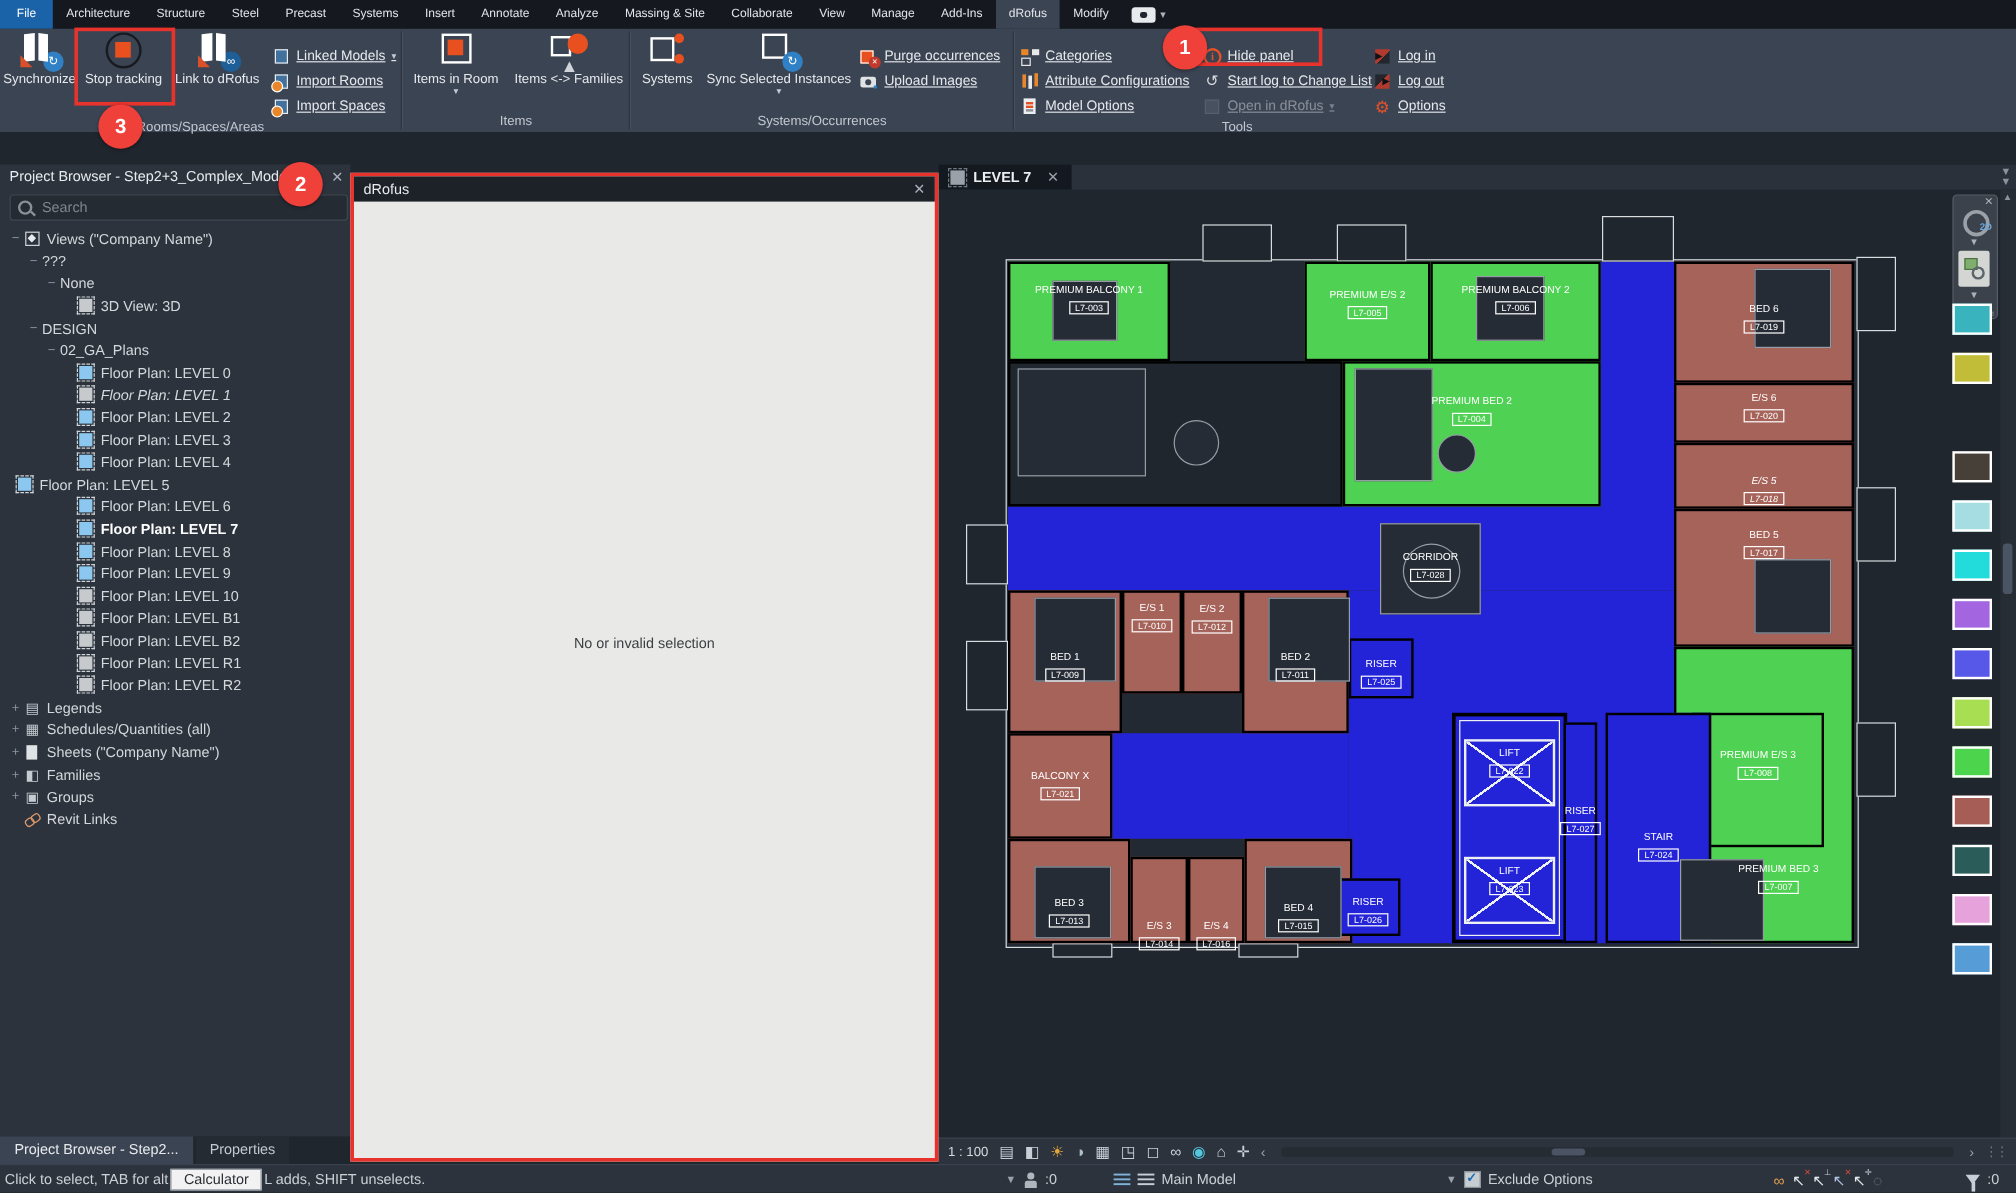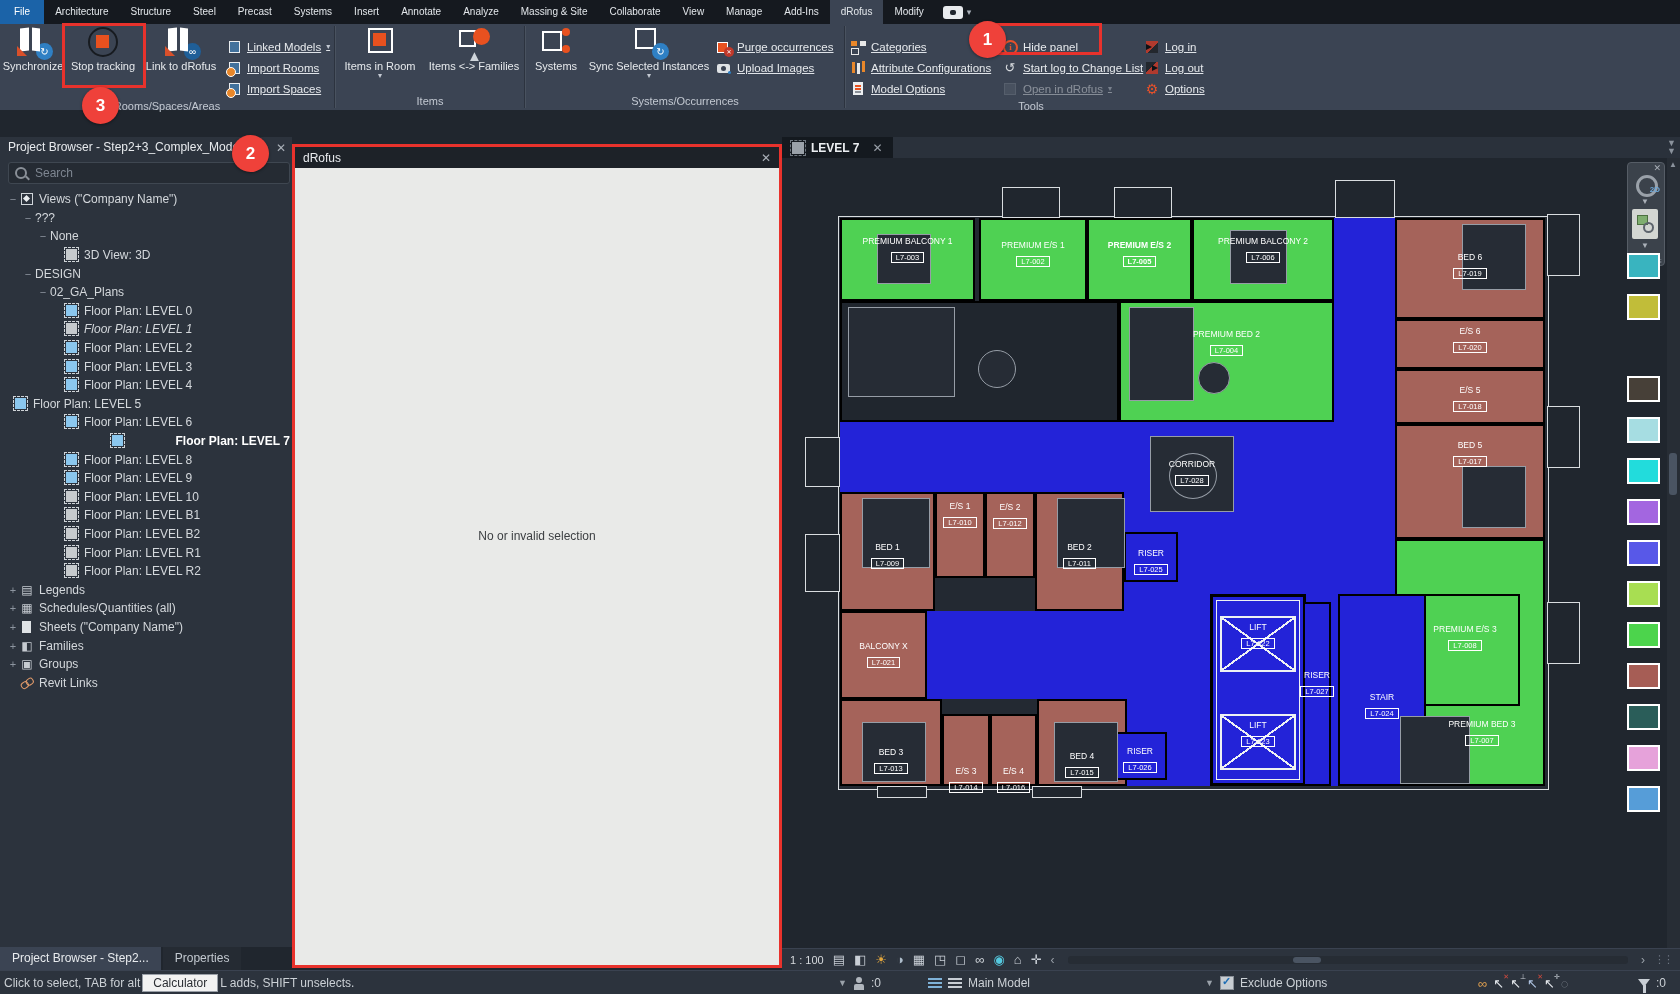--- a/index.html
+++ b/index.html
@@ -410,21 +410,21 @@
         <div class="trow" data-name="tree-item-floor-plan-level-5" style="">
           <span class="texp" data-name="tree-spacer"></span>
           <span class="ti planb" data-name="planb-icon"></span>
           <span class="tlbl" data-name="tree-item-label">Floor Plan: LEVEL 5</span>
         </div>
         <div class="trow" data-name="tree-item-floor-plan-level-6" style="padding-left: 51px;">
           <span class="texp" data-name="tree-spacer"></span>
           <span class="ti planb" data-name="planb-icon"></span>
           <span class="tlbl" data-name="tree-item-label">Floor Plan: LEVEL 6</span>
         </div>
-        <div class="trow bold" data-name="tree-item-floor-plan-level-7" style="padding-left: 51px; justify-content: space-between;">
+        <div class="trow bold" data-name="tree-item-floor-plan-level-7" style="padding-left: 51px;">
           <span class="texp" data-name="tree-spacer"></span>
           <span class="ti planb" data-name="planb-icon"></span>
           <span class="tlbl" data-name="tree-item-label">Floor Plan: LEVEL 7</span>
         </div>
         <div class="trow" data-name="tree-item-floor-plan-level-8" style="padding-left: 51px;">
           <span class="texp" data-name="tree-spacer"></span>
           <span class="ti planb" data-name="planb-icon"></span>
           <span class="tlbl" data-name="tree-item-label">Floor Plan: LEVEL 8</span>
         </div>
         <div class="trow" data-name="tree-item-floor-plan-level-9" style="padding-left: 51px;">
@@ -525,41 +525,38 @@
         <div class="prot" data-name="balcony-recess-outline" style="left: 765px; top: 40px; width: 33px; height: 62px;"></div>
         <div class="prot" data-name="balcony-recess-outline" style="left: 765px; top: 232px; width: 33px; height: 62px;"></div>
         <div class="prot" data-name="balcony-recess-outline" style="left: 765px; top: 428px; width: 33px; height: 62px;"></div>
         <div class="prot" data-name="balcony-recess-outline" style="left: 23px; top: 263px; width: 35px; height: 50px;"></div>
         <div class="prot" data-name="balcony-recess-outline" style="left: 23px; top: 360px; width: 35px; height: 58px;"></div>
         <div class="prot" data-name="balcony-recess-outline" style="left: 95px; top: 612px; width: 50px; height: 12px;"></div>
         <div class="prot" data-name="balcony-recess-outline" style="left: 250px; top: 612px; width: 50px; height: 12px;"></div>
         <div class="room green" data-name="room-premium-balcony-1-l7-003" style="left: 58px; top: 44px; width: 135px; height: 83px;">
           <div class="rlab" style="top: 16px;"><div class="nm" data-name="room-name-label">PREMIUM BALCONY 1</div><div class="rid" data-name="room-number-tag">L7-003</div></div>
         </div>
-        <div class="room green" data-name="room-premium-e-s-1-l7-002" style="left: 197px; top: 44px; width: 108px; height: 83px;">
-          <div class="rlab" style="top: 20px;"><div class="nm" data-name="room-name-label">PREMIUM E/S 1</div><div class="rid" data-name="room-number-tag">L7-002</div></div>
-        </div>
-        <div class="room green" data-name="room-premium-e-s-2-l7-005" style="left: 305px; top: 44px; width: 105px; height: 83px; font-weight: bold;">
+        <div class="room green" data-name="room-premium-e-s-2-l7-005" style="left: 305px; top: 44px; width: 105px; height: 83px;">
           <div class="rlab" style="top: 20px;"><div class="nm" data-name="room-name-label">PREMIUM E/S 2</div><div class="rid" data-name="room-number-tag">L7-005</div></div>
         </div>
         <div class="room green" data-name="room-premium-balcony-2-l7-006" style="left: 410px; top: 44px; width: 142px; height: 83px;">
           <div class="rlab" style="top: 16px;"><div class="nm" data-name="room-name-label">PREMIUM BALCONY 2</div><div class="rid" data-name="room-number-tag">L7-006</div></div>
         </div>
         <div class="room dark" data-name="room-block" style="left: 58px; top: 127px; width: 279px; height: 121px;"></div>
         <div class="room green" data-name="room-premium-bed-2-l7-004" style="left: 337px; top: 127px; width: 215px; height: 121px;">
           <div class="rlab" style="top: 26px;"><div class="nm" data-name="room-name-label">PREMIUM BED 2</div><div class="rid" data-name="room-number-tag">L7-004</div></div>
         </div>
         <div class="room brick" data-name="room-bed-6-l7-019" style="left: 613px; top: 44px; width: 150px; height: 101px;">
           <div class="rlab" style="top: 32px;"><div class="nm" data-name="room-name-label">BED 6</div><div class="rid" data-name="room-number-tag">L7-019</div></div>
         </div>
         <div class="room brick" data-name="room-e-s-6-l7-020" style="left: 613px; top: 145px; width: 150px; height: 50px;">
           <div class="rlab" style="top: 5px;"><div class="nm" data-name="room-name-label">E/S 6</div><div class="rid" data-name="room-number-tag">L7-020</div></div>
         </div>
         <div class="room brick" data-name="room-e-s-5-l7-018" style="left: 613px; top: 195px; width: 150px; height: 55px;">
-          <div class="rlab" style="top: 14px;"><div class="nm" data-name="room-name-label">E/S 5</div><div class="rid" data-name="room-number-tag">L7-018</div></div>
+          <div class="rlab" style="top: 24px; font-style: italic;"><div class="nm" data-name="room-name-label">E/S 5</div><div class="rid" data-name="room-number-tag">L7-018</div></div>
         </div>
         <div class="room brick" data-name="room-bed-5-l7-017" style="left: 613px; top: 250px; width: 150px; height: 115px;">
           <div class="rlab" style="top: 14px;"><div class="nm" data-name="room-name-label">BED 5</div><div class="rid" data-name="room-number-tag">L7-017</div></div>
         </div>
         <div class="room green" data-name="room-block" style="left: 613px; top: 365px; width: 150px; height: 247px;"></div>
         <div class="room green" data-name="room-premium-e-s-3-l7-008" style="left: 628px; top: 420px; width: 110px; height: 112px;">
           <div class="rlab" style="top: 28px;"><div class="nm" data-name="room-name-label">PREMIUM E/S 3</div><div class="rid" data-name="room-number-tag">L7-008</div></div>
         </div>
         <div class="room none" data-name="room-premium-bed-3-l7-007" style="left: 640px; top: 545px; width: 120px; height: 36px;">
           <div class="rlab" style="top: 0px;"><div class="nm" data-name="room-name-label">PREMIUM BED 3</div><div class="rid" data-name="room-number-tag">L7-007</div></div>

